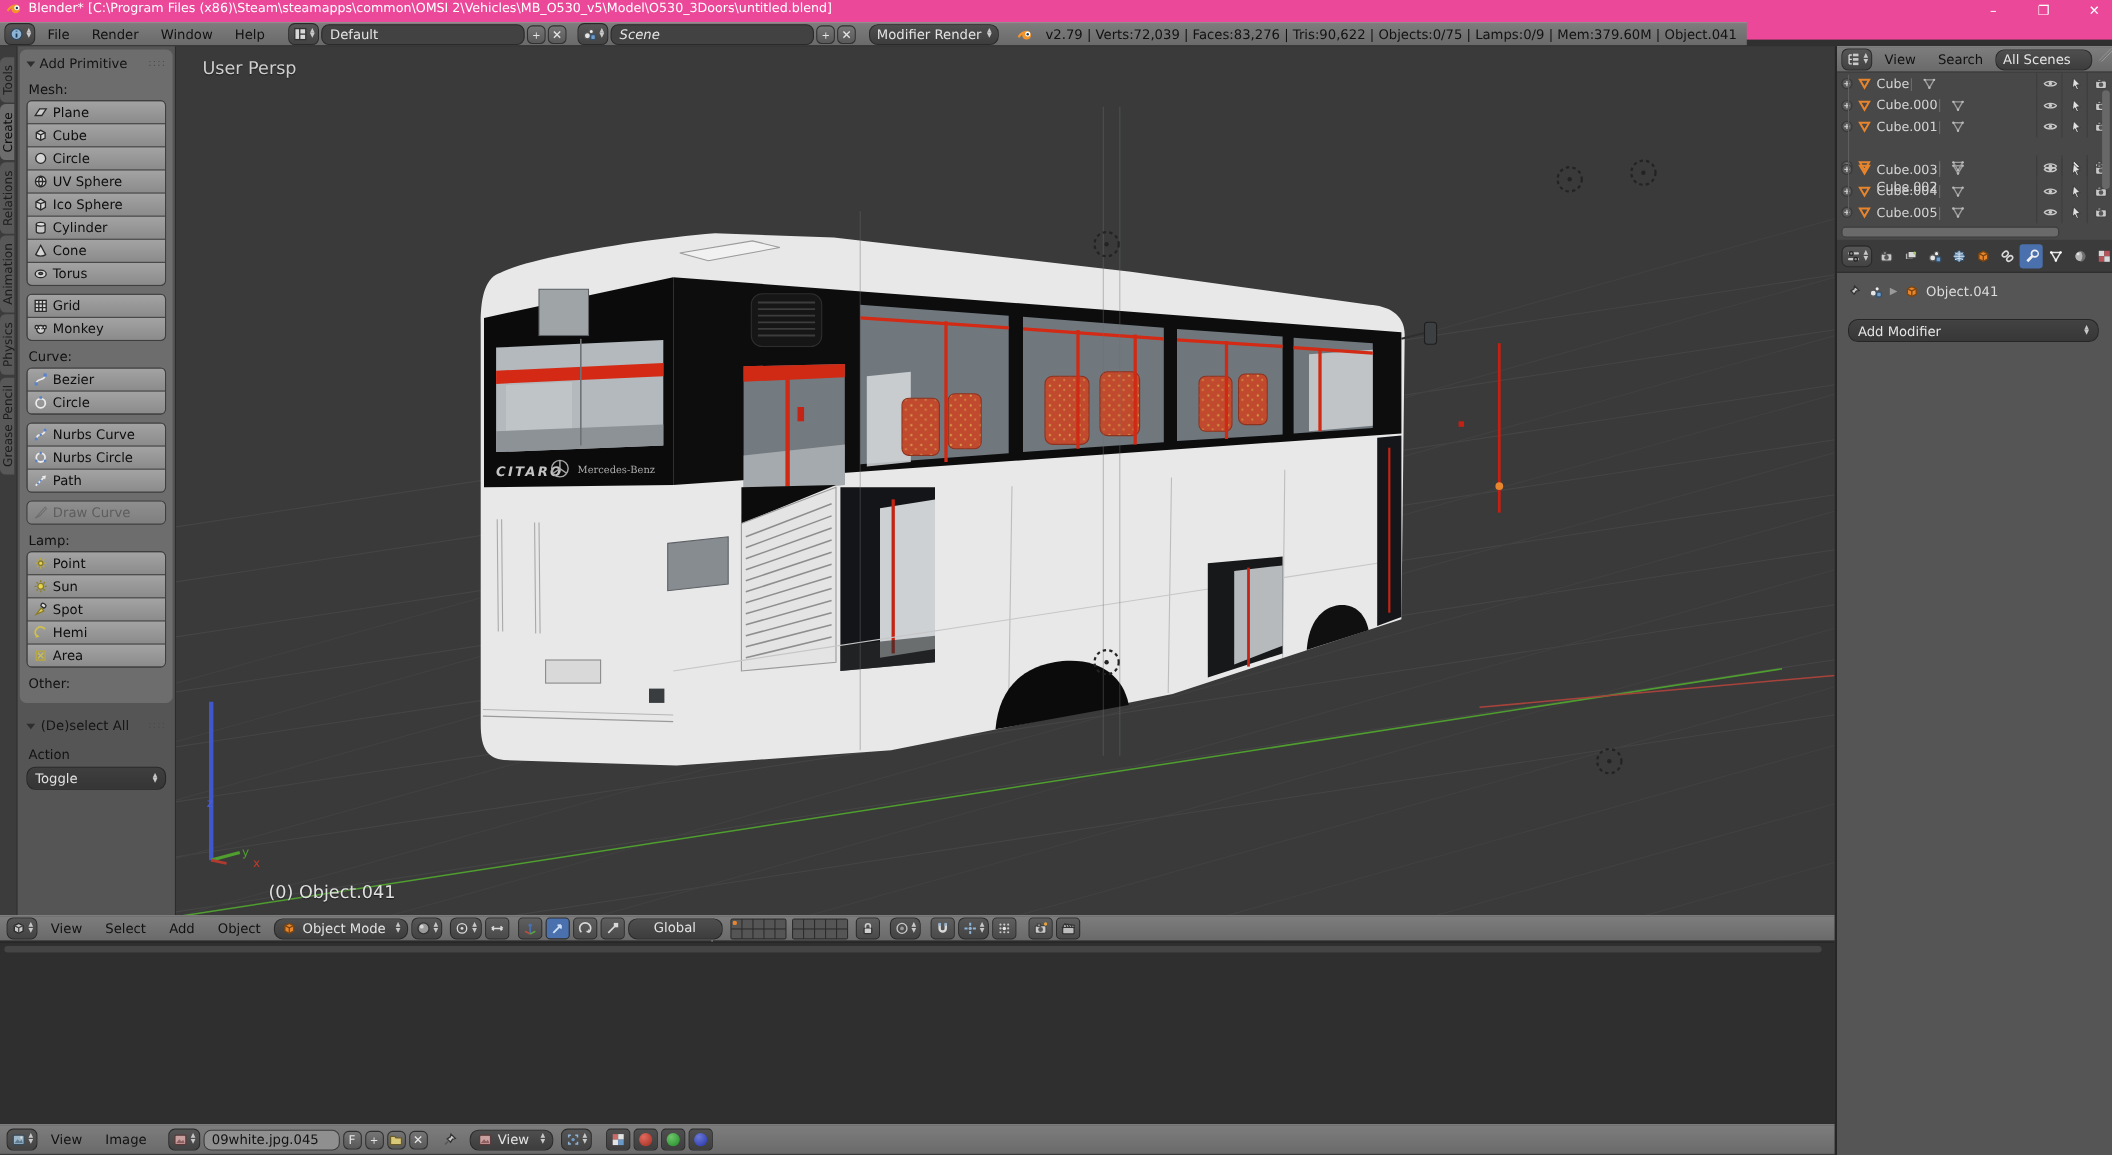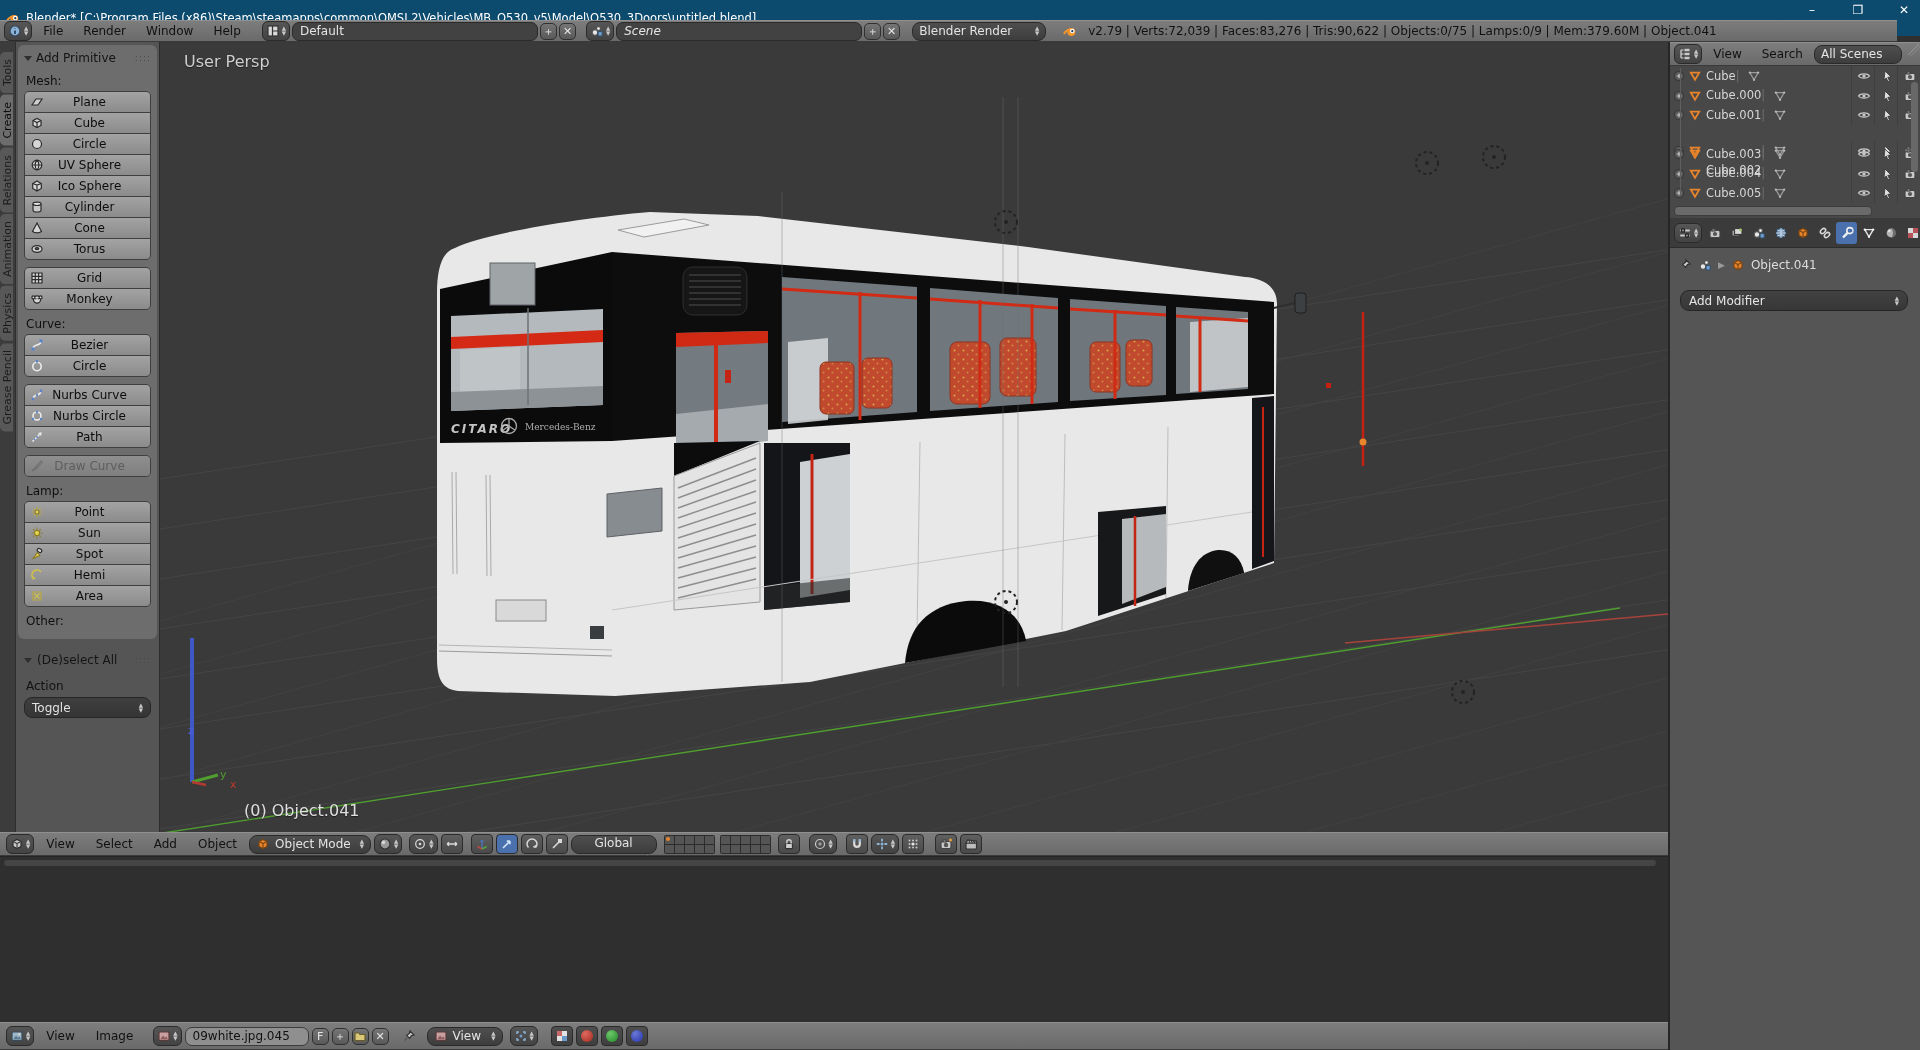--- a/index.html
+++ b/index.html
@@ -1,21 +1,21 @@
 <!DOCTYPE html>
 <html><head>
 <meta charset="utf-8">
 <style>
   html,body{margin:0;padding:0;background:#222;}
   #app{position:relative;width:1920px;height:1050px;overflow:hidden;
        font-family:"DejaVu Sans","Liberation Sans",sans-serif;font-size:12px;
        background:#303030;-webkit-font-smoothing:antialiased;}
   .abs{position:absolute;}
   
-  .titlebar{left:0;top:0;width:1920px;height:36px;background:#0c4a6e;display:flex;align-items:center;color:#fff;}
+  .titlebar{left:0;top:0;width:1920px;height:36px;background:#ec4899;display:flex;align-items:flex-start;color:#fff;}
   .titlebar .ttext{font-size:11.5px;margin-left:6px;white-space:nowrap;}
   .winbtns{position:absolute;right:6px;top:0;height:20px;display:flex;gap:26px;align-items:center;color:#fff;font-size:12px;}
   .winbtn{width:20px;text-align:center;cursor:default;}
   
   .hstrip{background:linear-gradient(#7d7d7d,#6a6a6a);border-top:1px solid #8f8f8f;border-bottom:1px solid #3a3a3a;display:flex;align-items:center;box-sizing:border-box;}
   .menu{color:#111;padding:0 9px;font-size:12px;white-space:nowrap;}
   .wfield{background:#424242;border:1px solid #2a2a2a;border-radius:7px;color:#e4e4e4;height:17px;display:flex;align-items:center;padding:0 7px;font-size:12px;white-space:nowrap;}
   .wdd{background:linear-gradient(#4e4e4e,#3d3d3d);border:1px solid #2a2a2a;border-radius:8px;color:#e4e4e4;height:17px;display:flex;align-items:center;gap:5px;padding:0 6px;font-size:12px;white-space:nowrap;}
   .wbtn{background:linear-gradient(#757575,#595959);border:1px solid #303030;border-radius:5px;height:17px;min-width:17px;box-sizing:border-box;display:flex;align-items:center;justify-content:center;color:#e6e6e6;font-size:11px;}
   .iconw{background:linear-gradient(#565656,#434343);border:1px solid #2a2a2a;border-radius:6px;height:18px;display:flex;align-items:center;gap:2px;padding:0 3px;}
@@ -28,21 +28,21 @@
   .vtab.active{background:#6d6d6d;color:#0d0d0d;}
   
   .toolshelf{left:16px;top:42px;width:144px;height:790px;background:#555555;border-right:1px solid #2c2c2c;box-sizing:border-box;overflow:hidden;}
   .ts-panel1{margin:3px 2px 0 2px;background:#6d6d6d;border-radius:6px;padding:4px 6px 8px 6px;}
   .ts-phead{display:flex;align-items:center;color:#141414;font-size:12px;height:18px;gap:4px;}
   .ts-grip{margin-left:auto;color:#4a4a4a;font-size:9px;letter-spacing:1px;}
   .tri{width:0;height:0;border-left:4px solid transparent;border-right:4px solid transparent;border-top:5px solid #2e2e2e;display:inline-block;}
   .ts-label{color:#101010;font-size:12px;margin:7px 0 3px 2px;}
   .tsgroup{display:flex;flex-direction:column;gap:1px;background:#3f3f3f;border:1px solid #3f3f3f;border-radius:5px;overflow:hidden;margin-bottom:7px;}
   .tsbtn{height:20px;background:linear-gradient(#a3a3a3,#8b8b8b);display:flex;align-items:center;padding:0 5px;gap:4px;color:#0d0d0d;font-size:12px;}
-  .tsbtn .lbl{flex:1;text-align:center;margin-right:14px;}
+  .tsbtn .lbl{flex:1;margin-right:14px;}
   .tsbtn.disabled{background:linear-gradient(#8f8f8f,#7f7f7f);color:#5d5d5d;}
   .tsbtn.disabled svg{opacity:.45;}
   .ts-panel2{margin:10px 2px 0 2px;padding:2px 6px;}
   .ts-phead2{display:flex;align-items:center;color:#151515;font-size:12px;gap:5px;height:18px;}
   .ts-field-label{color:#121212;margin:10px 0 4px 2px;}
   .ts-dd{background:linear-gradient(#3f3f3f,#353535);border:1px solid #262626;border-radius:8px;height:19px;color:#e2e2e2;display:flex;align-items:center;padding:0 7px;font-size:12px;}
   .ts-dd .dd2{margin-left:auto;}
   
   .viewport{left:160px;top:42px;width:1508px;height:790px;background:#3a3a3a;overflow:hidden;}
   .vp-overlay{position:absolute;color:#cfcfcf;font-size:16px;text-shadow:0 1px 1px rgba(0,0,0,.5);}
@@ -99,21 +99,21 @@
         </svg>
       </span>
     <span class="ttext">Blender* [C:\Program Files (x86)\Steam\steamapps\common\OMSI 2\Vehicles\MB_O530_v5\Model\O530_3Doors\untitled.blend]</span>
     <div class="winbtns">
       <span class="winbtn">–</span>
       <span class="winbtn">❐</span>
       <span class="winbtn">✕</span>
     </div>
   </div>
 
-  <div class="abs hstrip" style="left:0;top:20px;width:1897px;height:22px;padding-left:4px;gap:2px;">
+  <div class="abs hstrip" style="left:0;top:20px;width:1588px;height:22px;padding-left:4px;gap:2px;">
     <span class="iconw">
         <span class="icon" id="ic-edinfo">
           <svg width="14" height="14" viewBox="0 0 14 14" fill="none" stroke="#2b2b2b" stroke-width="1.2">
             <circle cx="7" cy="7" r="5" fill="#8db3d6" stroke="#33475c"></circle>
             <path d="M7,4 V4.6 M7,6.4 V10" stroke="#1d3a55" stroke-width="1.6"></path>
           </svg>
         </span>
         <span class="dd2">
           <i>▲</i>
           <i>▼</i>
@@ -148,21 +148,21 @@
         </span>
         <span class="dd2">
           <i>▲</i>
           <i>▼</i>
         </span>
       </span>
     <span class="wfield" style="width:230px;font-style:italic;">Scene</span>
     <span class="wbtn">＋</span>
     <span class="wbtn">✕</span>
     <span class="wdd" style="margin-left:10px;width:120px;">
-        <span>Blender Render</span>
+        <span>Modifier Render</span>
         <span class="dd2" style="margin-left:auto;">
           <i>▲</i>
           <i>▼</i>
         </span>
       </span>
     <span class="icon" style="margin-left:14px;" id="ic-blogo">
         <svg width="15" height="15" viewBox="0 0 15 15" fill="none" stroke="#2b2b2b" stroke-width="1.2">
           <path d="M2,10 C3.5,6.5 6,5.5 9,5.2" stroke="#f4952b" stroke-width="2"></path>
           <circle cx="9.3" cy="8" r="4" fill="#f4952b" stroke="none"></circle>
           <circle cx="10.3" cy="7" r="2.3" fill="#fff" stroke="none"></circle>

